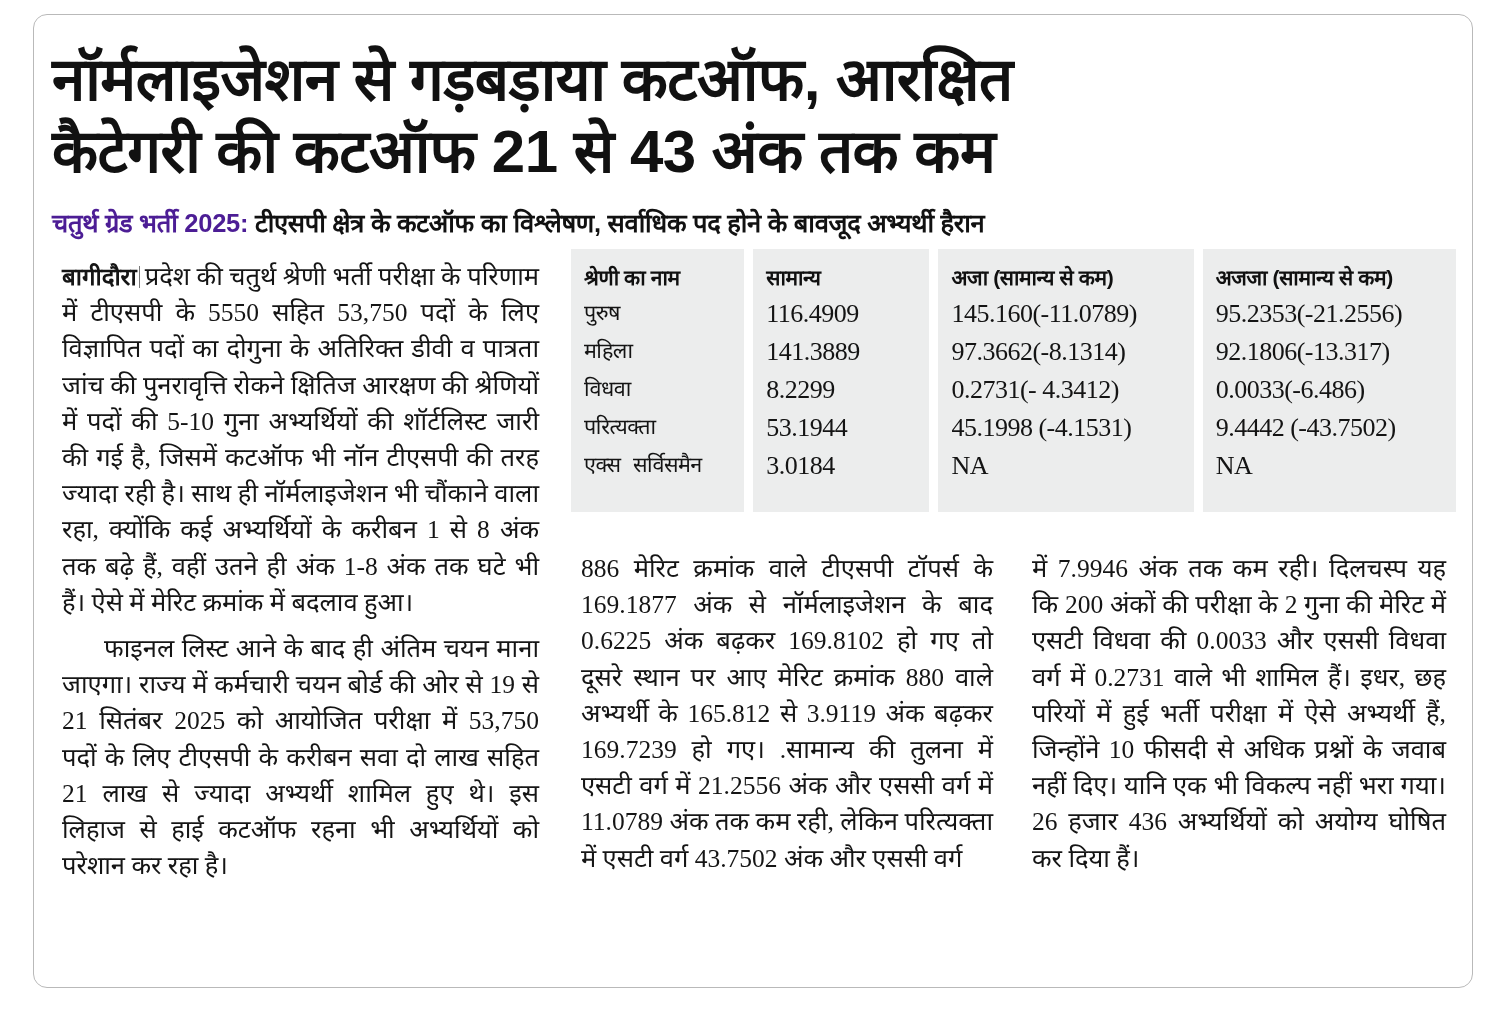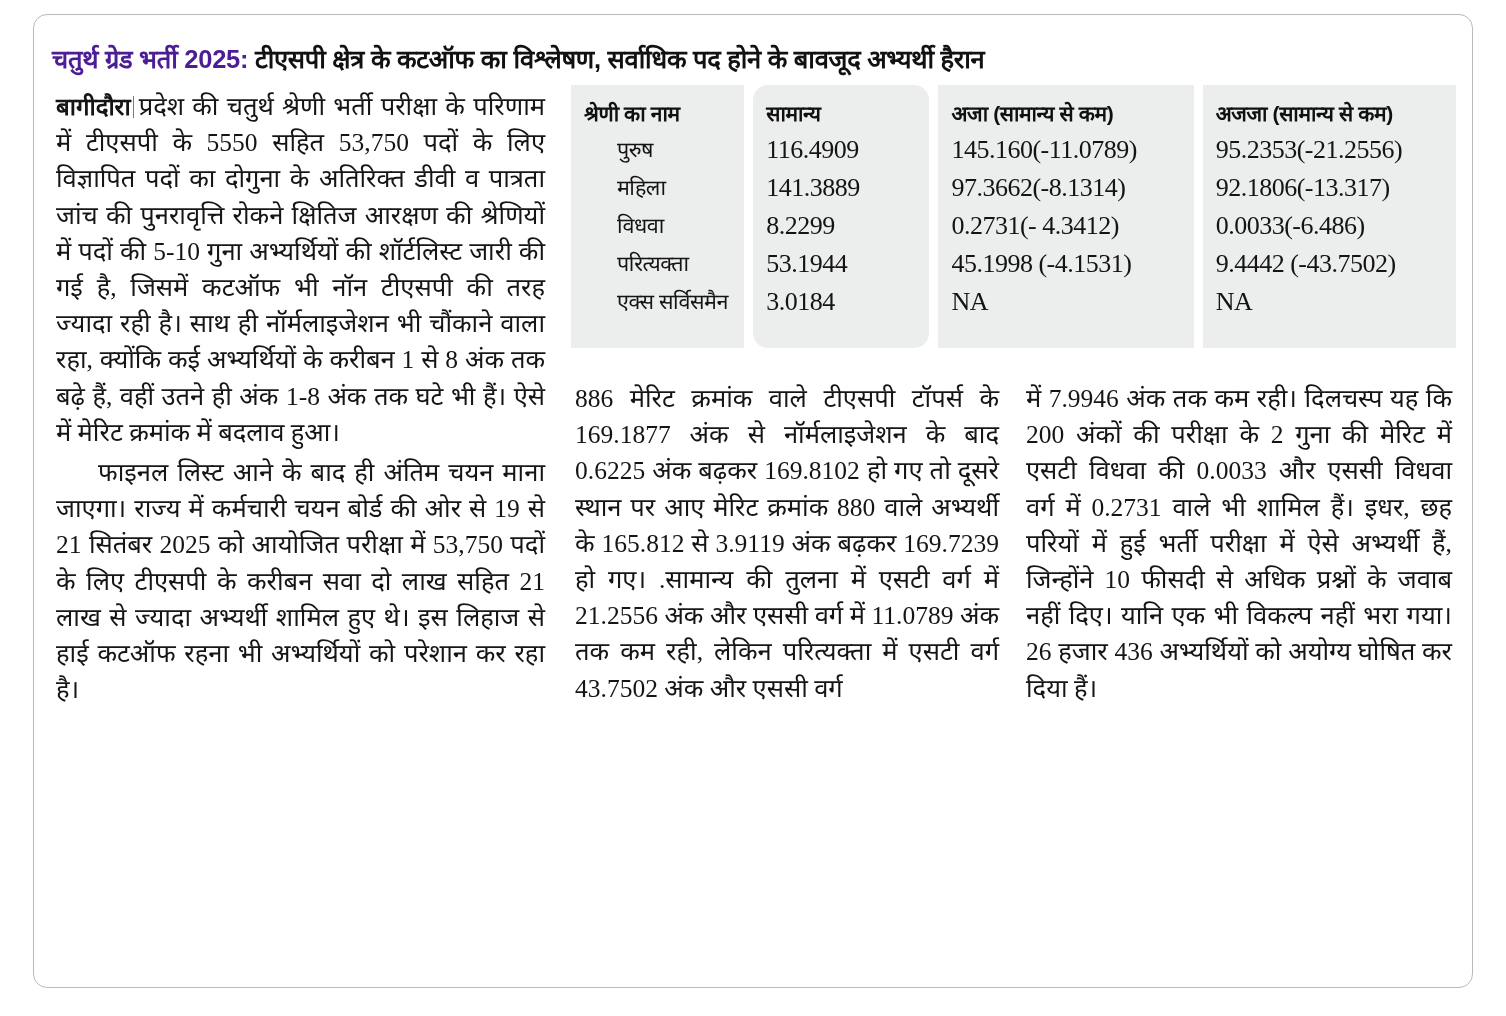--- a/index.html
+++ b/index.html
@@ -74,21 +74,21 @@
 
   .col {
     position: absolute;
     font-size: 25.5px;
     line-height: 36.2px;
     text-align: justify;
     text-justify: inter-word;
     color: #151515;
     font-family: "Liberation Serif", "DejaVu Serif", serif;
   }
-  .col p { margin: 4px; }
+  .col p { margin: 10px; }
   .col p.indent { text-indent: 42px; }
   .dateline {
     font-weight: 700;
     font-family: "Liberation Sans", "DejaVu Sans", sans-serif;
     font-size: 24px;
   }
   .dateline-rule {
     display: inline-block;
     width: 1px;
     height: 22px;
@@ -128,21 +128,21 @@
     gap: 9px;
   }
   .tcol {
     background: #eceded;
     padding: 12px 10px 2px 13px;
     box-sizing: border-box;
     display: flex;
     flex-direction: column;
   }
   .tcol.c0 { width: 175px; }
-  .tcol.c1 { width: 178px; border-radius: 15px; }
+  .tcol.c1 { width: 178px; }
   .tcol.c2 { width: 258px; }
   .tcol.c3 { width: 256px; }
 
   .tcol .th {
     font-family: "Liberation Sans", "DejaVu Sans", sans-serif;
     font-weight: 700;
     font-size: 21px;
     line-height: 34px;
     white-space: nowrap;
     color: #101010;
@@ -150,32 +150,35 @@
   }
   .tcol .td {
     font-family: "Liberation Serif", "DejaVu Serif", serif;
     font-size: 26px;
     line-height: 38px;
     white-space: nowrap;
     color: #141414;
     letter-spacing: -0.5px;
   }
   .tcol.c0 .td {
-    font-family: Liberation Sans, sans-serif;
+    font-family: Liberation Mono, monospace;
     font-size: 21.5px;
     letter-spacing: -0.5px;
-    margin-left: 33px;
   }
 </style>
 </head>
 <body>
 
 <div id="clipping">
   <div class="inner">
 
+    <div class="headline">
+      <span class="hl-line l1">नॉर्मलाइजेशन से गड़बड़ाया कटऑफ, आरक्षित</span>
+      <span class="hl-line l2">कैटेगरी की कटऑफ 21 से 43 अंक तक कम</span>
+    </div>
 
     <div class="subhead">
       <span class="kicker">चतुर्थ ग्रेड भर्ती 2025:</span><span> टीएसपी क्षेत्र के कटऑफ का विश्लेषण, सर्वाधिक पद होने के बावजूद अभ्यर्थी हैरान</span>
     </div>
 
     <div class="body-wrap">
 
       <div class="col" id="col-left">
         <p><span class="dateline">बागीदौरा</span><span class="dateline-rule"></span><span>प्रदेश की चतुर्थ श्रेणी भर्ती परीक्षा के परिणाम में टीएसपी के 5550 सहित 53,750 पदों के लिए विज्ञापित पदों का दोगुना के अतिरिक्त डीवी व पात्रता जांच की पुनरावृत्ति रोकने क्षितिज आरक्षण की श्रेणियों में पदों की 5-10 गुना अभ्यर्थियों की शॉर्टलिस्ट जारी की गई है, जिसमें कटऑफ भी नॉन टीएसपी की तरह ज्यादा रही है। साथ ही नॉर्मलाइजेशन भी चौंकाने वाला रहा, क्योंकि कई अभ्यर्थियों के करीबन 1 से 8 अंक तक बढ़े हैं, वहीं उतने ही अंक 1-8 अंक तक घटे भी हैं। ऐसे में मेरिट क्रमांक में बदलाव हुआ।</span></p>
         <p class="indent">फाइनल लिस्ट आने के बाद ही अंतिम चयन माना जाएगा। राज्य में कर्मचारी चयन बोर्ड की ओर से 19 से 21 सितंबर 2025 को आयोजित परीक्षा में 53,750 पदों के लिए टीएसपी के करीबन सवा दो लाख सहित 21 लाख से ज्यादा अभ्यर्थी शामिल हुए थे। इस लिहाज से हाई कटऑफ रहना भी अभ्यर्थियों को परेशान कर रहा है।</p>

